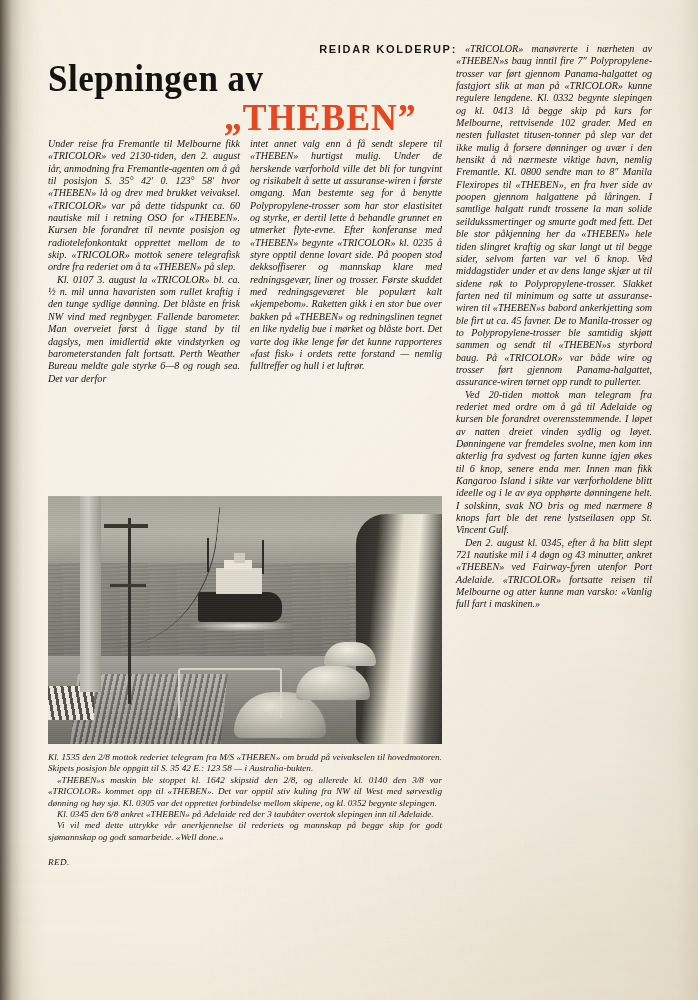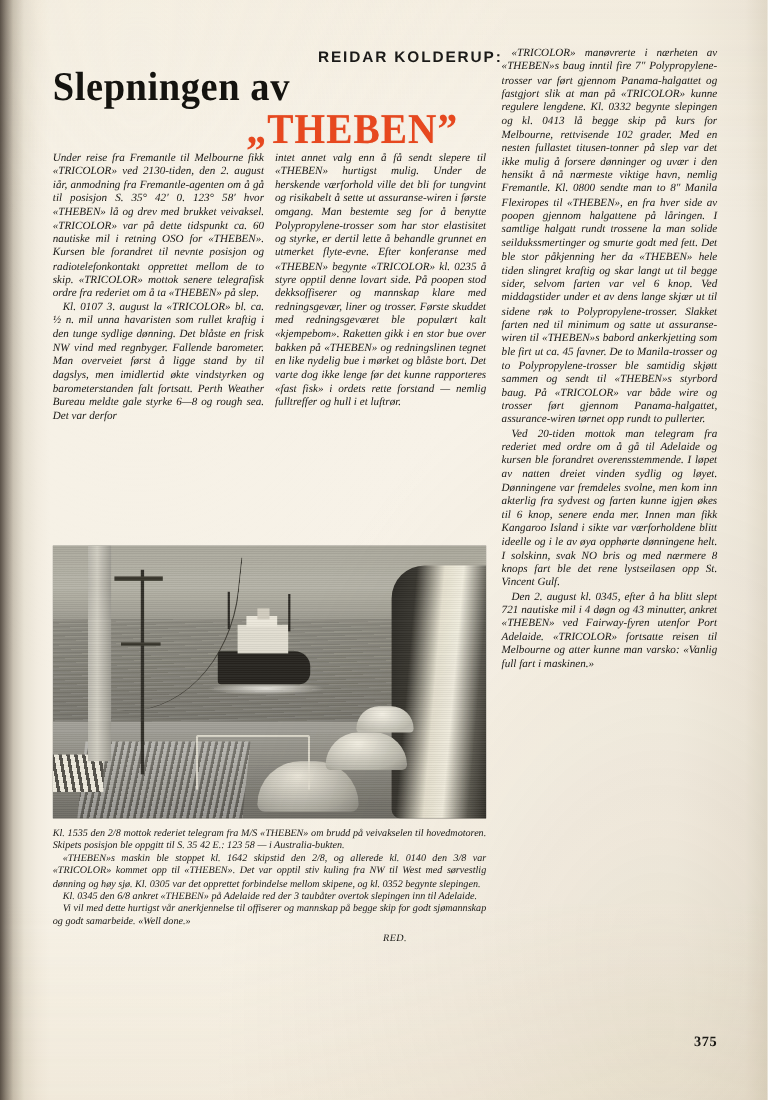--- a/index.html
+++ b/index.html
@@ -57,21 +57,21 @@
 
   
   .byline {
     position: absolute;
     left: 235px;
     top: 9px;
     width: 176px;
     text-align: right;
     font-family: "Liberation Sans", sans-serif;
     font-weight: bold;
-    font-size: 14px;
+    font-size: 11px;
     letter-spacing: 1.7px;
     color: #1b1a18;
   }
 
   .headline-1 {
     position: absolute;
     left: 2px;
     top: 24px;
     font-family: "Liberation Serif", serif;
     font-weight: bold;
@@ -300,23 +300,22 @@
     text-align: justify;
     color: #1a1916;
   }
   .caption p {
     margin: 0;
     text-indent: 9px;
   }
   .caption p.noindent { text-indent: 0; }
   .caption .sig {
     display: block;
-    text-align: right;
     font-style: italic;
-    margin-top: 4px;
+    margin-top: 14px;
     padding-right: 72px;
     letter-spacing: 0.4px;
   }
 
   
   .folio {
     position: absolute;
     left: 410px;
     top: 905px;
     width: 196px;
@@ -376,20 +375,19 @@
       <div class="crosstree"></div>
       <div class="crosstree2"></div>
       <div class="towline"></div>
       <div class="grain"></div>
     </div>
 
     <div class="caption">
       <p class="noindent">Kl. 1535 den 2/8 mottok rederiet telegram fra M/S «THEBEN» om brudd på veivakselen til hovedmotoren. Skipets posisjon ble oppgitt til S. 35 42 E.: 123 58 — i Australia-bukten.</p>
       <p>«THEBEN»s maskin ble stoppet kl. 1642 skipstid den 2/8, og allerede kl. 0140 den 3/8 var «TRICOLOR» kommet opp til «THEBEN». Det var opptil stiv kuling fra NW til West med sørvestlig dønning og høy sjø. Kl. 0305 var det opprettet forbindelse mellom skipene, og kl. 0352 begynte slepingen.</p>
       <p>Kl. 0345 den 6/8 ankret «THEBEN» på Adelaide red der 3 taubåter overtok slepingen inn til Adelaide.</p>
-      <p>Vi vil med dette hurtigst vår anerkjennelse til offiserer og mannskap på begge skip for godt sjømannskap og godt samarbeide. «Well done.»</p>
+      <p>Vi vil med dette uttrykke vår anerkjennelse til rederiets og mannskap på begge skip for godt sjømannskap og godt samarbeide. «Well done.»</p>
       <span class="sig">RED.</span>
     </div>
 
-    <div class="folio">375</div>
 
   </div>
 </div>
 
 </body></html>

